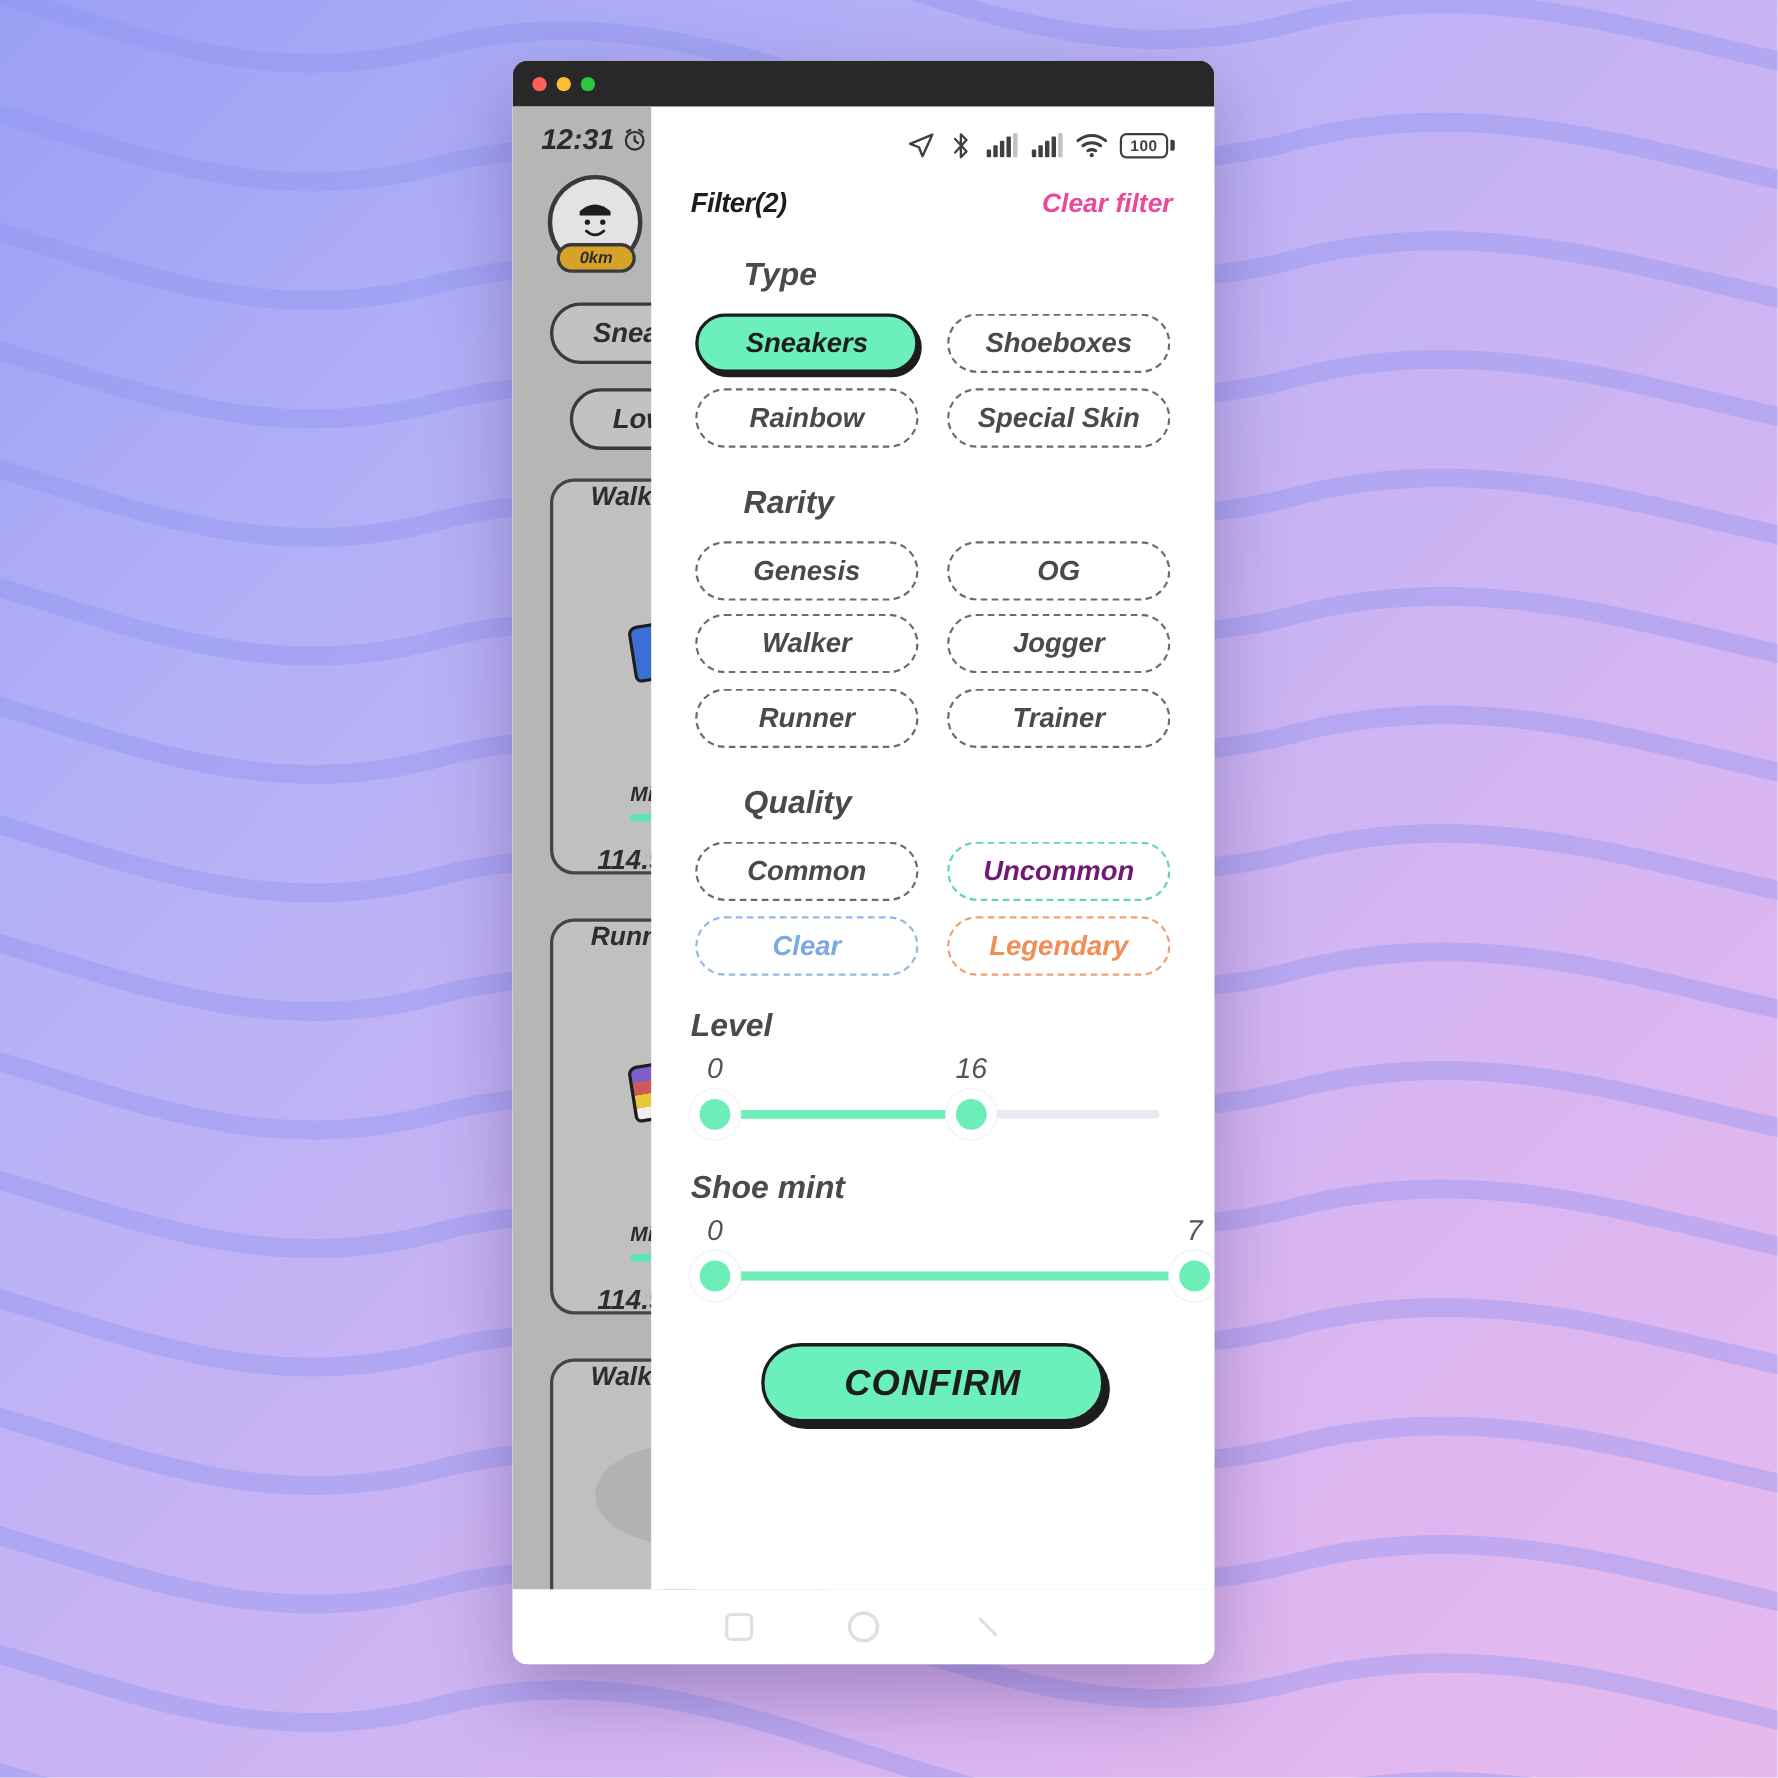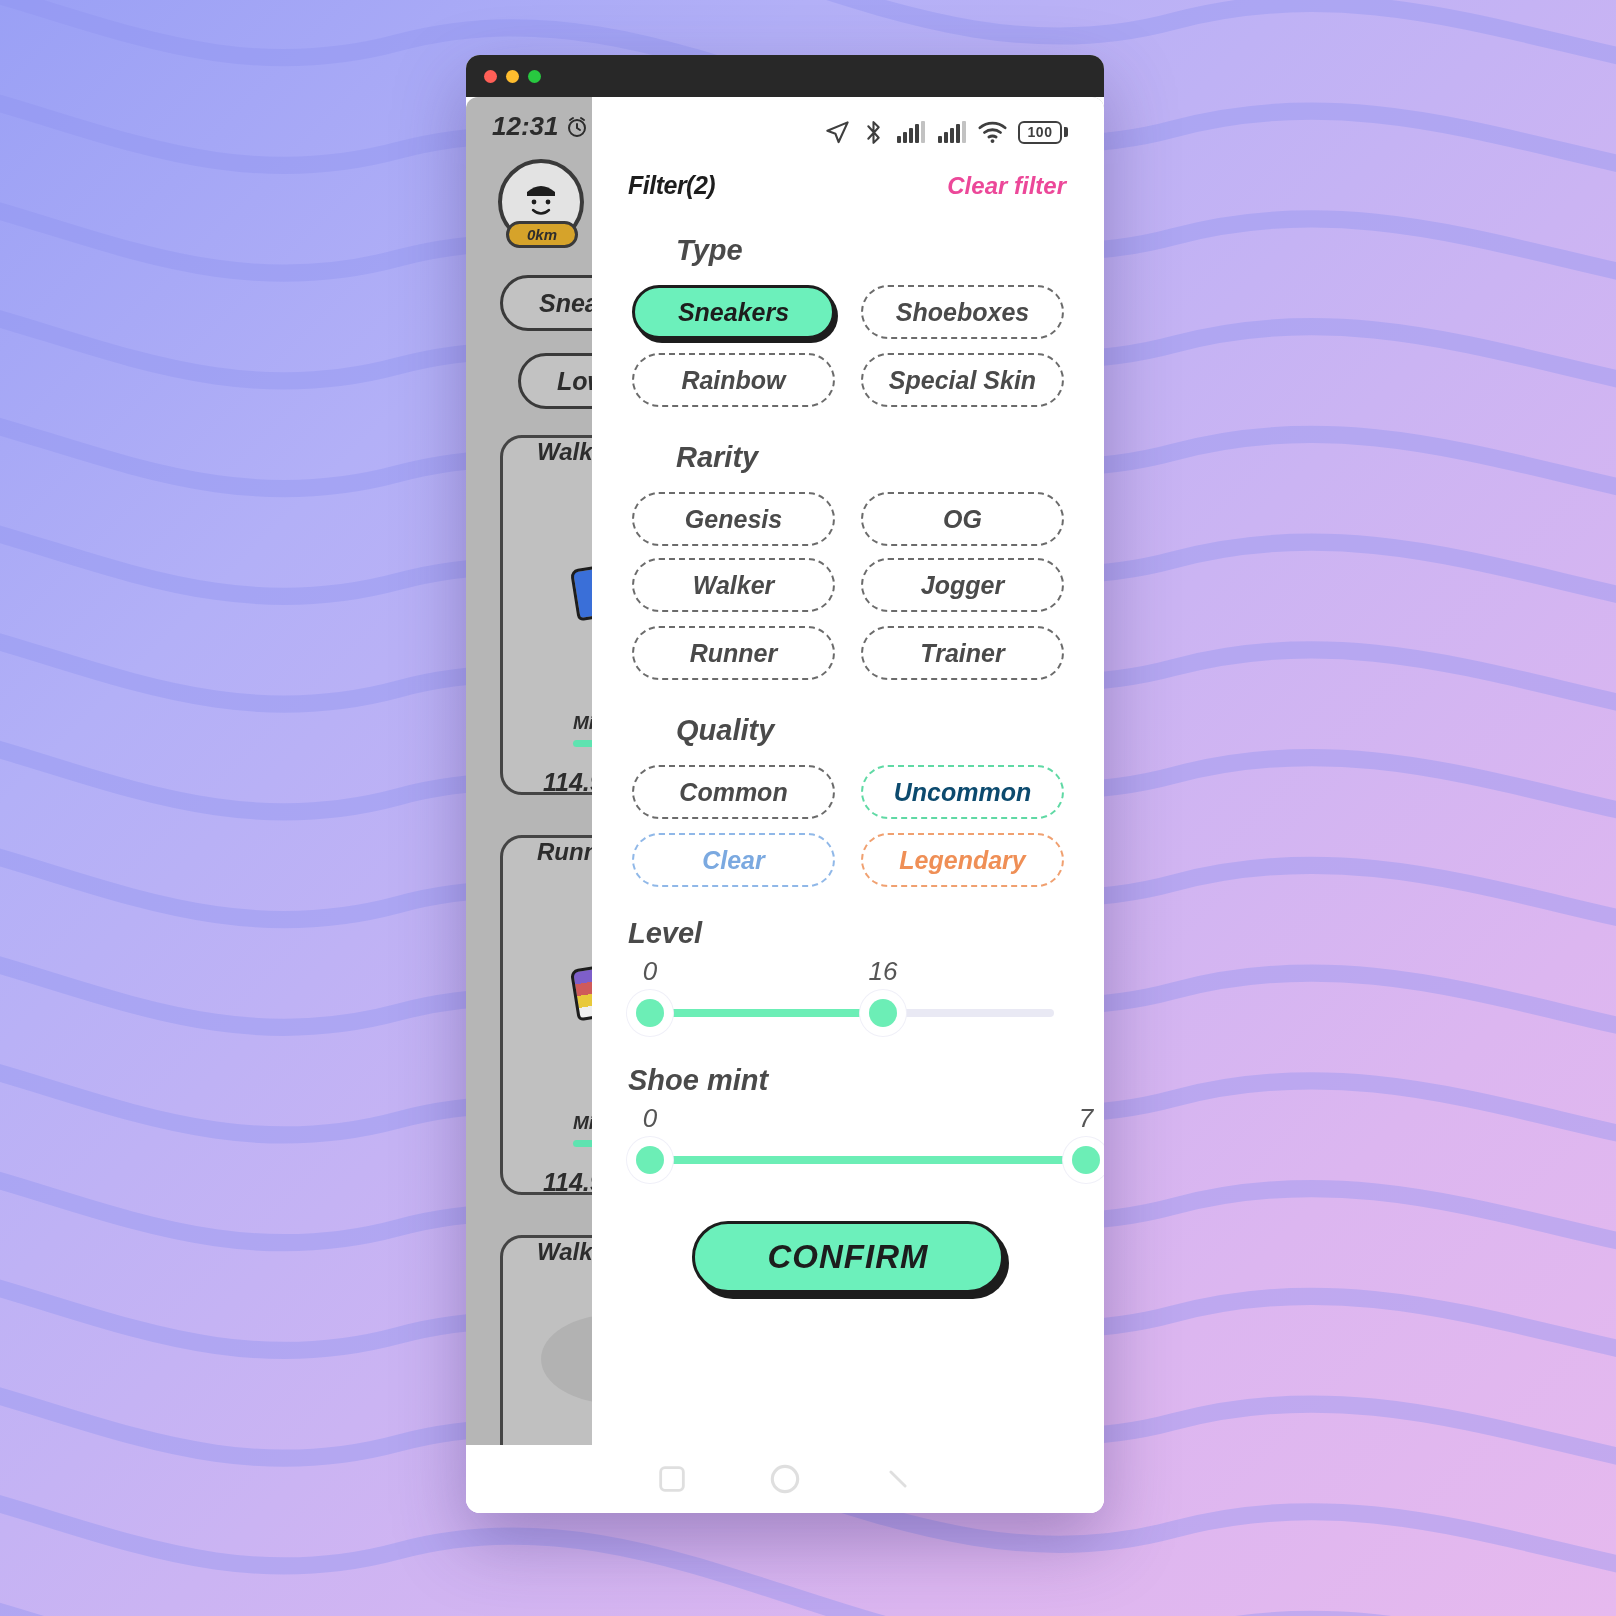--- a/index.html
+++ b/index.html
@@ -40,21 +40,20 @@
   .dot { width: 13px; height: 13px; border-radius: 50%; }
   .dot.red    { background: #ff5f57; }
   .dot.yellow { background: #febc2e; }
   .dot.green  { background: #28c840; }
 
   #screen {
     position: relative;
     width: 100%; height: calc(100% - 42px);
     background: #ffffff;
     overflow: hidden;
-    border-radius: 12px;
   }
 
   
   #bg-app {
     position: absolute; inset: 0 0 68px 0;
     background: #b6b6b6;
     overflow: hidden;
     font-family: "DejaVu Sans", sans-serif;
   }
   #bg-status {
@@ -201,21 +200,21 @@
     cursor: pointer;
     user-select: none;
   }
   .chip.selected {
     border: 3px solid #1d1d1d;
     border-style: solid;
     background: #6cf0bb;
     color: #1d1d1d;
     box-shadow: 3px 4px 0 #1d1d1d;
   }
-  .chip.c-uncommon  { border-color: #5fd9a4; color: #0c4a6e; }
+  .chip.c-uncommon  { border-color: #5fd9a4; color: #701a75; }
   .chip.c-rare      { border-color: #90b8e8; color: #7ba9e0; }
   .chip.c-epic      { border-color: #b07fc4; color: #9b5fb8; }
   .chip.c-legendary { border-color: #f0a070; color: #ef8f56; }
 
   
   .slider-block { padding: 0 36px; margin-top: 30px; }
   .slider-label {
     font-size: 29px; font-weight: 700; font-style: italic; color: #4a4a4a;
   }
   .slider-values {

